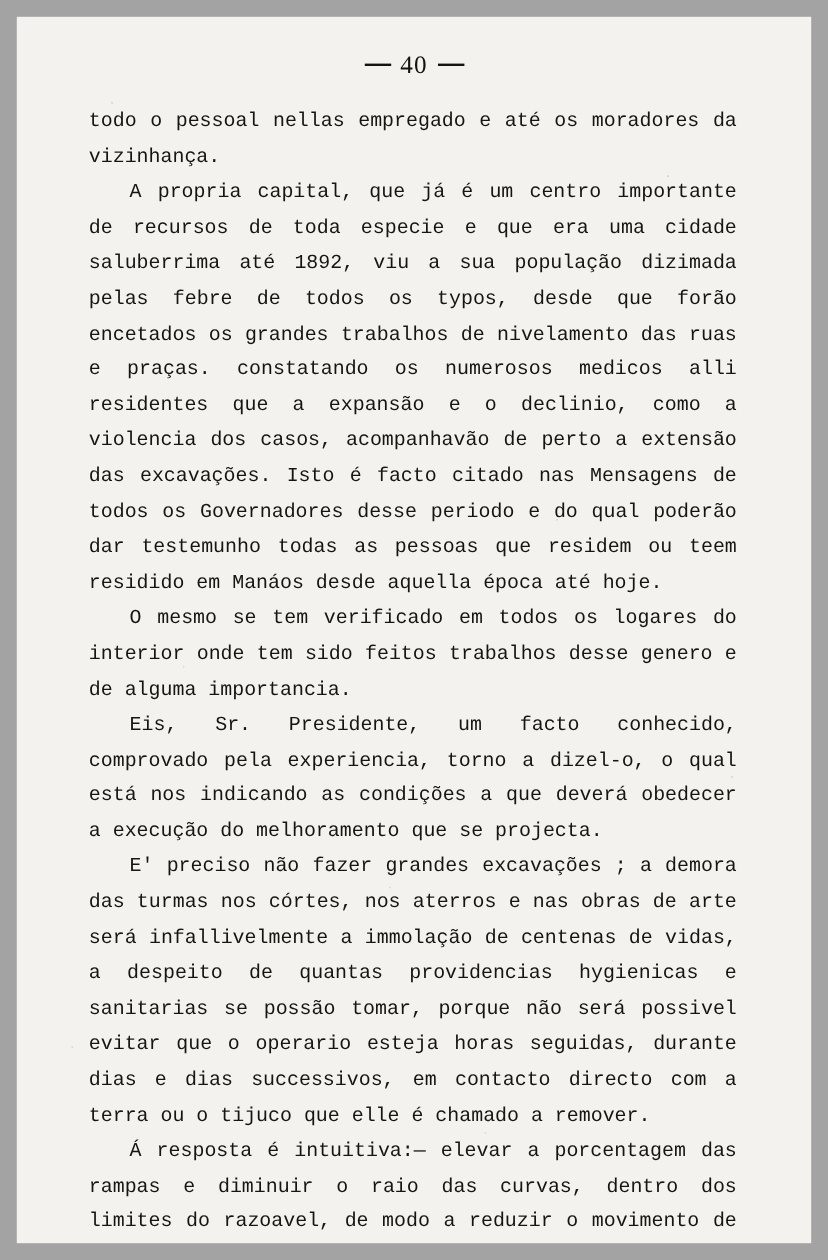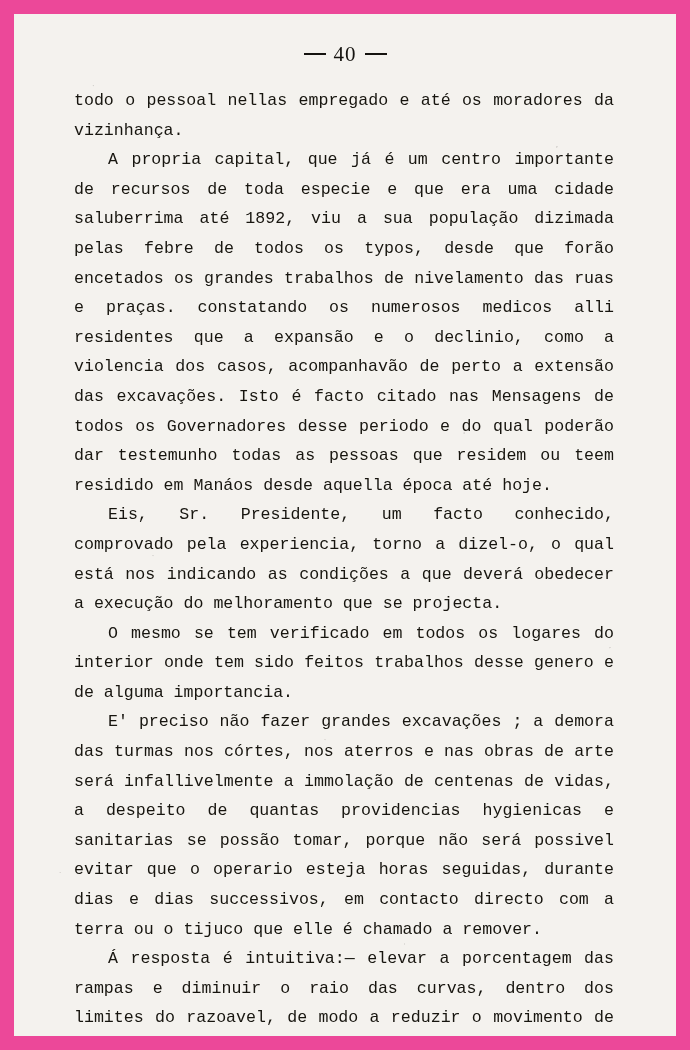--- a/index.html
+++ b/index.html
@@ -9,21 +9,21 @@
   }
   body {
     width: 690px;
     height: 1050px;
     overflow: hidden;
   }
   .page {
     position: relative;
     width: 690px;
     height: 1050px;
-    background: #ec4899;
+    background: #a3a3a3;
     box-sizing: border-box;
   }
   .scan {
     position: absolute;
     left: 14px;
     top: 14px;
     width: 662px;
     height: 1022px;
     background: #f4f2ee;
     box-sizing: border-box;
@@ -92,19 +92,19 @@
   <div class="scan">
     <div class="speckle"></div>
 
     <div class="folio">
       <span class="rule"></span><span>40</span><span class="rule"></span>
     </div>
 
     <div class="body-text">
       <p>todo o pessoal nellas empregado e até os moradores da vizinhança.</p>
       <p class="indent">A propria capital, que já é um centro importante de recursos de toda especie e que era uma cidade saluberrima até 1892, viu a sua população dizimada pelas febre de todos os typos, desde que forão encetados os grandes trabalhos de nivelamento das ruas e praças. constatando os numerosos medicos alli residentes que a expansão e o declinio, como a violencia dos casos, acompanhavão de perto a extensão das excavações. Isto é facto citado nas Mensagens de todos os Governadores desse periodo e do qual poderão dar testemunho todas as pessoas que residem ou teem residido em Manáos desde aquella época até hoje.</p>
+      <p class="indent">O mesmo se tem verificado em todos os logares do interior onde tem sido feitos trabalhos desse genero e de alguma importancia.</p>
       <p class="indent">Eis, Sr. Presidente, um facto conhecido, comprovado pela experiencia, torno a dizel-o, o qual está nos indicando as condições a que deverá obedecer a execução do melhoramento que se projecta.</p>
-      <p class="indent">O mesmo se tem verificado em todos os logares do interior onde tem sido feitos trabalhos desse genero e de alguma importancia.</p>
       <p class="indent">E' preciso não fazer grandes excavações ; a demora das turmas nos córtes, nos aterros e nas obras de arte será infallivelmente a immolação de centenas de vidas, a despeito de quantas providencias hygienicas e sanitarias se possão tomar, porque não será possivel evitar que o operario esteja horas seguidas, durante dias e dias successivos, em contacto directo com a terra ou o tijuco que elle é chamado a remover.</p>
       <p class="indent">Á resposta é intuitiva:— elevar a porcentagem das rampas e diminuir o raio das curvas, dentro dos limites do razoavel, de modo a reduzir o movimento de terras a</p>
     </div>
   </div>
 </div>
 
 </body></html>

